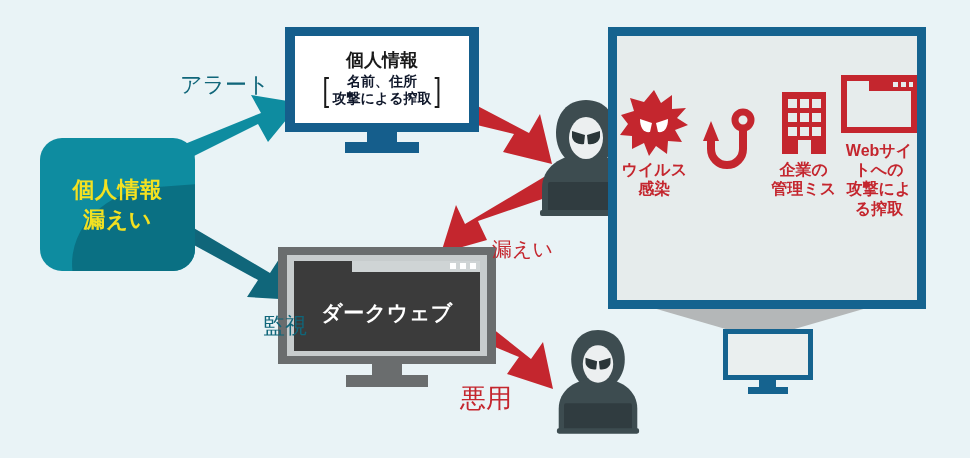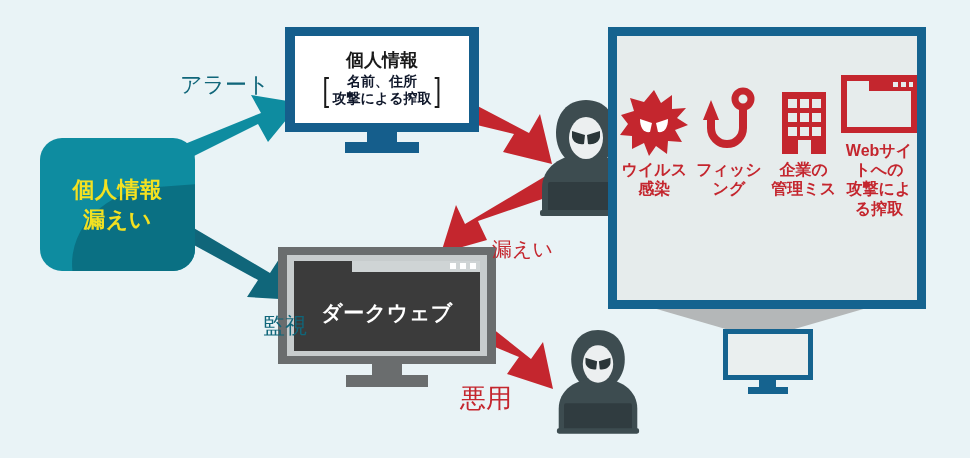--- a/index.html
+++ b/index.html
@@ -221,23 +221,20 @@
         </div>
       </div>
 
       <div class="risk-cell">
         <div class="glyph">
           <svg width="56" height="66" viewBox="0 0 56 66">
             <circle cx="42" cy="9" r="8" fill="none" stroke="#c4262e" stroke-width="7"></circle>
             <path d="M42 17 L42 38 A16 16 0 0 1 10 38 L10 22" fill="none" stroke="#c4262e" stroke-width="8" stroke-linecap="butt"></path>
             <polygon fill="#c4262e" points="10,10 18,30 2,30"></polygon>
           </svg>
-        </div>
-        <div class="cap">
-          <div>フィッシング</div>
         </div>
       </div>
 
       <div class="risk-cell">
         <div class="glyph">
           <svg width="54" height="62" viewBox="0 0 54 62">
             <rect x="5" y="0" width="44" height="62" fill="#c4262e"></rect>
             <g fill="#e6ecec">
               <rect x="11" y="7" width="9" height="9"></rect>
               <rect x="23" y="7" width="9" height="9"></rect>

